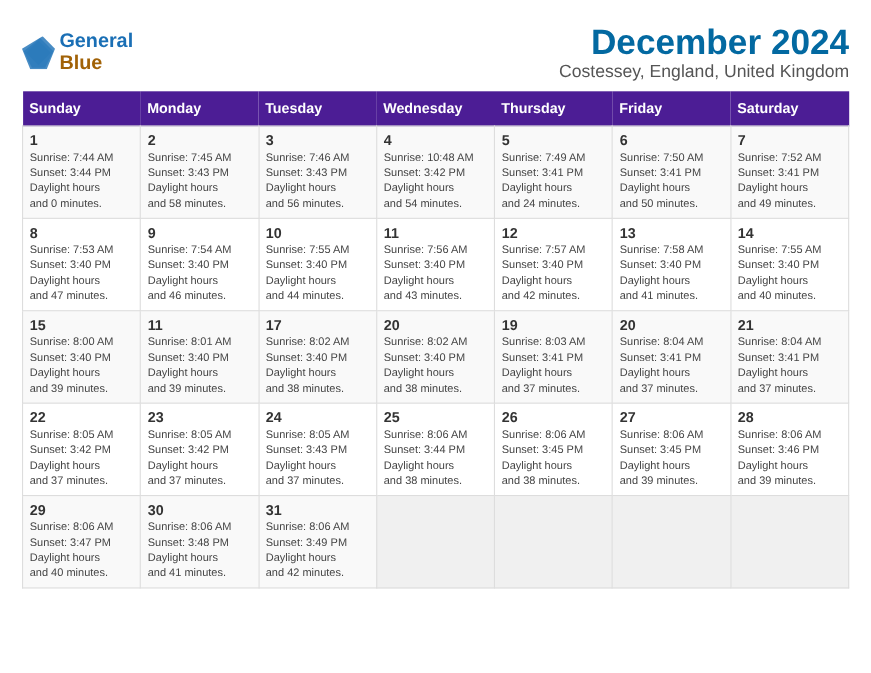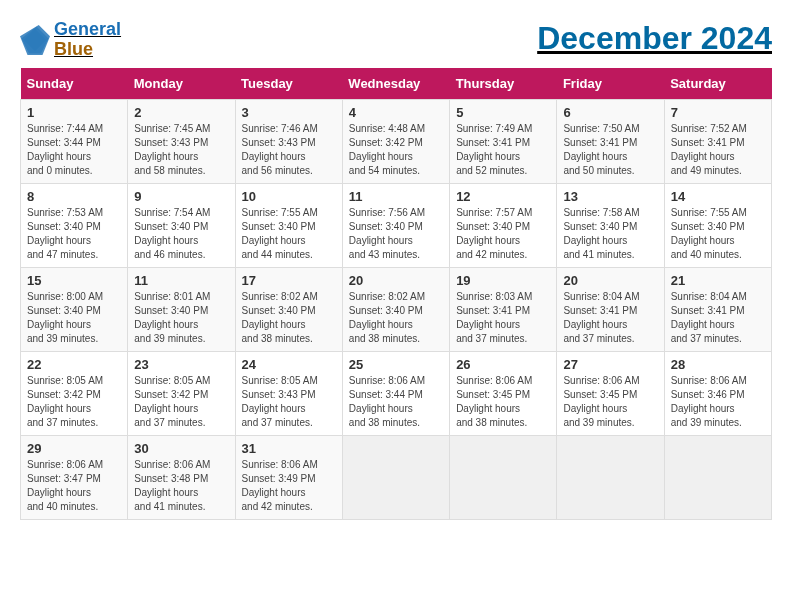--- a/index.html
+++ b/index.html
@@ -6,23 +6,22 @@
     body {
       font-family: Arial, sans-serif;
       background: #fff;
       width: 792px;
       min-height: 612px;
       padding: 20px;
     }
     .header-area {
       display: flex;
       justify-content: space-between;
-      align-items: flex-start;
+      align-items: center;
       margin-bottom: 8px;
-      text-decoration: underline;
     }
     .logo {
       display: flex;
       align-items: center;
       gap: 4px;
     }
     .logo-text {
       font-size: 18px;
       font-weight: bold;
       color: #333;
@@ -47,21 +46,21 @@
       font-size: 16px;
       color: #555;
       font-weight: normal;
     }
     table {
       width: 100%;
       border-collapse: collapse;
       font-size: 11px;
     }
     thead tr th {
-      background-color: #be185d;
+      background-color: #4c1d95;
       color: #fff;
       padding: 8px 6px;
       text-align: left;
       font-size: 13px;
       font-weight: bold;
     }
     tbody tr td {
       border: 1px solid #ddd;
       padding: 5px 6px;
       vertical-align: top;
@@ -100,20 +99,21 @@
       <polygon points="22,2 38,18 28,38 12,38 2,18" fill="#1a6fb5" opacity="0.5"></polygon>
       <polygon points="25,0 40,15 30,40 10,40 0,15" fill="#1a6fb5" opacity="0.8"></polygon>
     </svg>
     <div class="logo-text">
       <div><span>General</span></div>
       <div><span style="color:#a16207">Blue</span></div>
     </div>
   </div>
   <div class="title-area">
     <div class="main-title">December 2024</div>
+    <div class="subtitle">Costessey, England, United Kingdom</div>
   </div>
 </div>
 
 <table>
   <thead>
     <tr>
     <th>Sunday</th>
         <th>Monday</th>
         <th>Tuesday</th>
         <th>Wednesday</th>
@@ -147,33 +147,33 @@
         <div class="day-detail">
           <span>Sunrise: 7:46 AM</span><br>
           <span>Sunset: 3:43 PM</span><br>
           <span>Daylight hours</span><br>
           <span>and 56 minutes.</span>
         </div>
       </td>
         <td>
         <span class="day-num">4</span>
         <div class="day-detail">
-          <span>Sunrise: 4:48 AM</span><br>
+          <span>Sunrise: 10:48 AM</span><br>
           <span>Sunset: 3:42 PM</span><br>
           <span>Daylight hours</span><br>
           <span>and 54 minutes.</span>
         </div>
       </td>
         <td>
         <span class="day-num">5</span>
         <div class="day-detail">
           <span>Sunrise: 7:49 AM</span><br>
           <span>Sunset: 3:41 PM</span><br>
           <span>Daylight hours</span><br>
-          <span>and 52 minutes.</span>
+          <span>and 24 minutes.</span>
         </div>
       </td>
         <td>
         <span class="day-num">6</span>
         <div class="day-detail">
           <span>Sunrise: 7:50 AM</span><br>
           <span>Sunset: 3:41 PM</span><br>
           <span>Daylight hours</span><br>
           <span>and 50 minutes.</span>
         </div>

